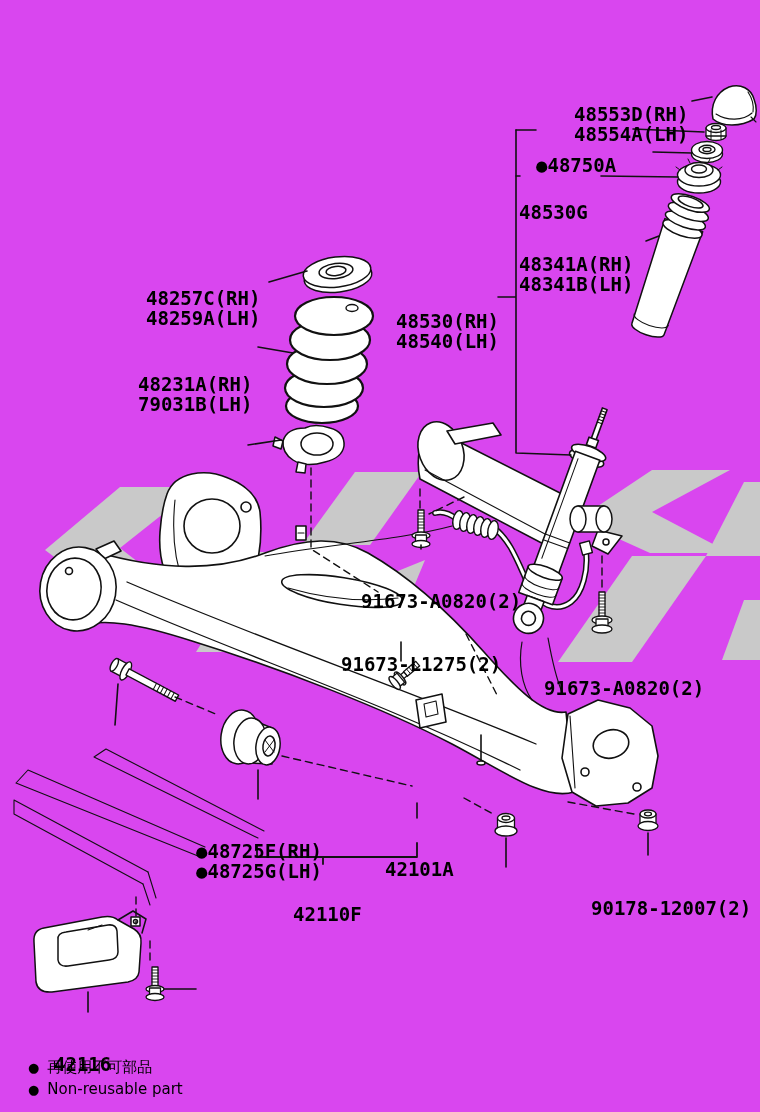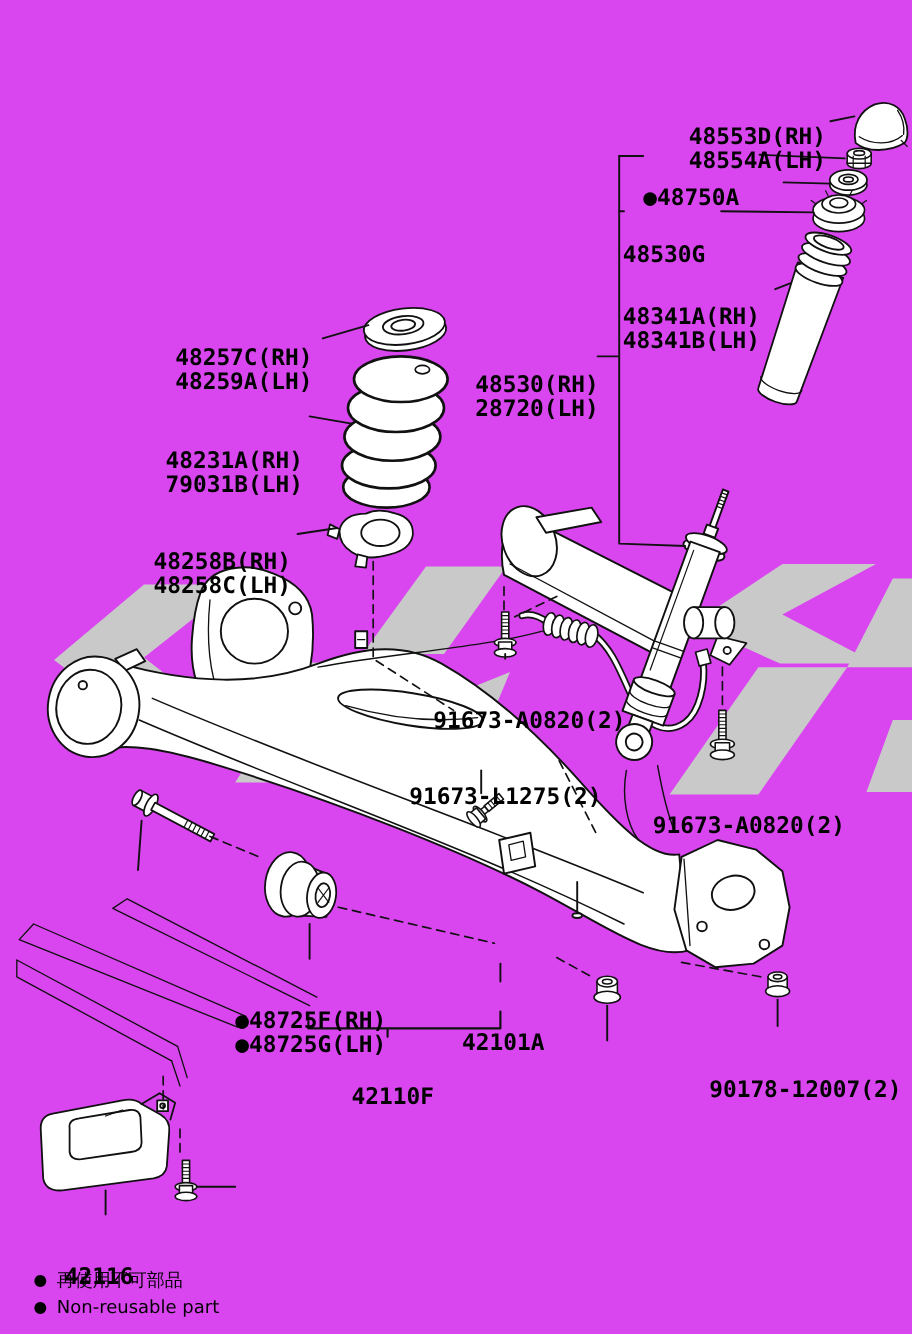--- a/index.html
+++ b/index.html
@@ -298,30 +298,27 @@
 <div class="plabel" style="left:536px;top:115px">
   <div>●48750A</div>
 </div>
 <div class="plabel" style="left:519px;top:162px">
   <div>48530G</div>
 </div>
 <div class="plabel" style="left:519px;top:214px">
   <div>48341A(RH)</div><div>48341B(LH)</div>
 </div>
 <div class="plabel" style="left:396px;top:271px">
-  <div>48530(RH)</div><div>28720(LH)</div>
+  <div>48530(RH)</div><div>48540(LH)</div>
 </div>
 <div class="plabel" style="left:146px;top:248px">
   <div>48257C(RH)</div><div>48259A(LH)</div>
 </div>
 <div class="plabel" style="left:138px;top:334px">
   <div>48231A(RH)</div><div>79031B(LH)</div>
-</div>
-<div class="plabel" style="left:128px;top:418px">
-  <div>48258B(RH)</div><div>48258C(LH)</div>
 </div>
 <div class="plabel" style="left:361px;top:551px">
   <div>91673-A0820(2)</div>
 </div>
 <div class="plabel" style="left:341px;top:614px">
   <div>91673-L1275(2)</div>
 </div>
 <div class="plabel" style="left:544px;top:638px">
   <div>91673-A0820(2)</div>
 </div>

